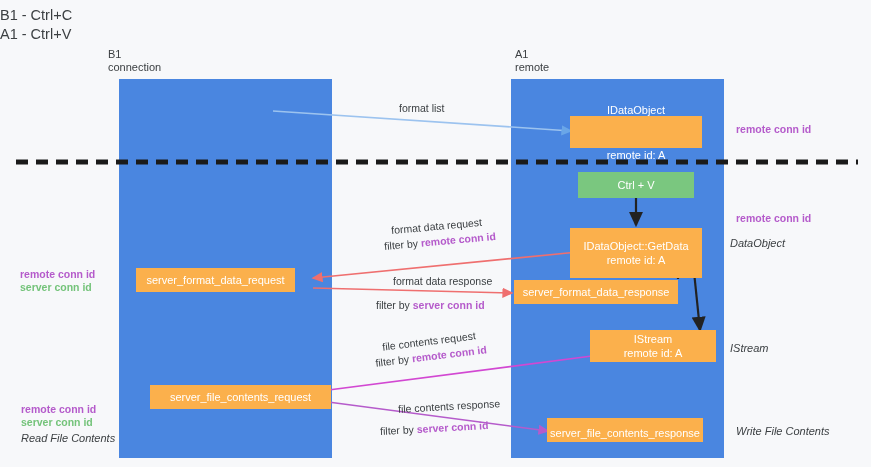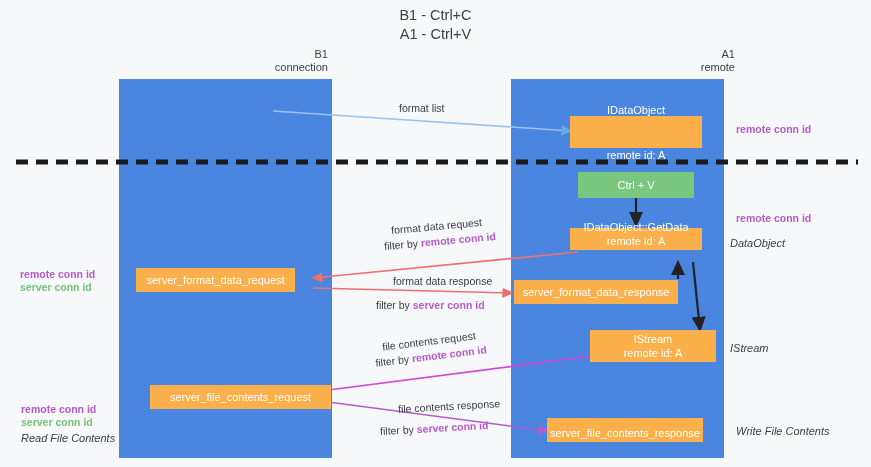--- a/index.html
+++ b/index.html
@@ -26,30 +26,29 @@
     height: 467px;
     pointer-events: none;
   }
 
   
   .title {
     position: absolute;
     left: 0;
     top: 6px;
     width: 871px;
-    text-align: center;
     font-size: 14.5px;
     color: #3c4043;
     line-height: 19px;
   }
 
   
   .lane-head {
     position: absolute;
-    text-align: right;
+    text-align: left;
     font-size: 11px;
     color: #3c4043;
     line-height: 13px;
     width: 220px;
   }
 
   
   .lane {
     position: absolute;
     background: #4a86e0;
@@ -149,21 +148,21 @@
 
   <div class="node orange" style="left:570px; top:116px; width:132px; height:32px;gap:31px;">
     <div>IDataObject</div>
     <div class="l2">remote id: A</div>
   </div>
 
   <div class="node green" style="left:578px; top:172px; width:116px; height:26px;">
     <div>Ctrl + V</div>
   </div>
 
-  <div class="node orange" style="left:570px; top:228px; width:132px; height:22px;justify-content:flex-end;">
+  <div class="node orange" style="left:570px; top:228px; width:132px; height:50px;">
     <div>IDataObject::GetData</div>
     <div class="l2">remote id: A</div>
   </div>
 
   <div class="node orange" style="left:136px; top:268px; width:159px; height:24px;">
     <div>server_format_data_request</div>
   </div>
 
   <div class="node orange" style="left:514px; top:280px; width:164px; height:24px;">
     <div>server_format_data_response</div>

